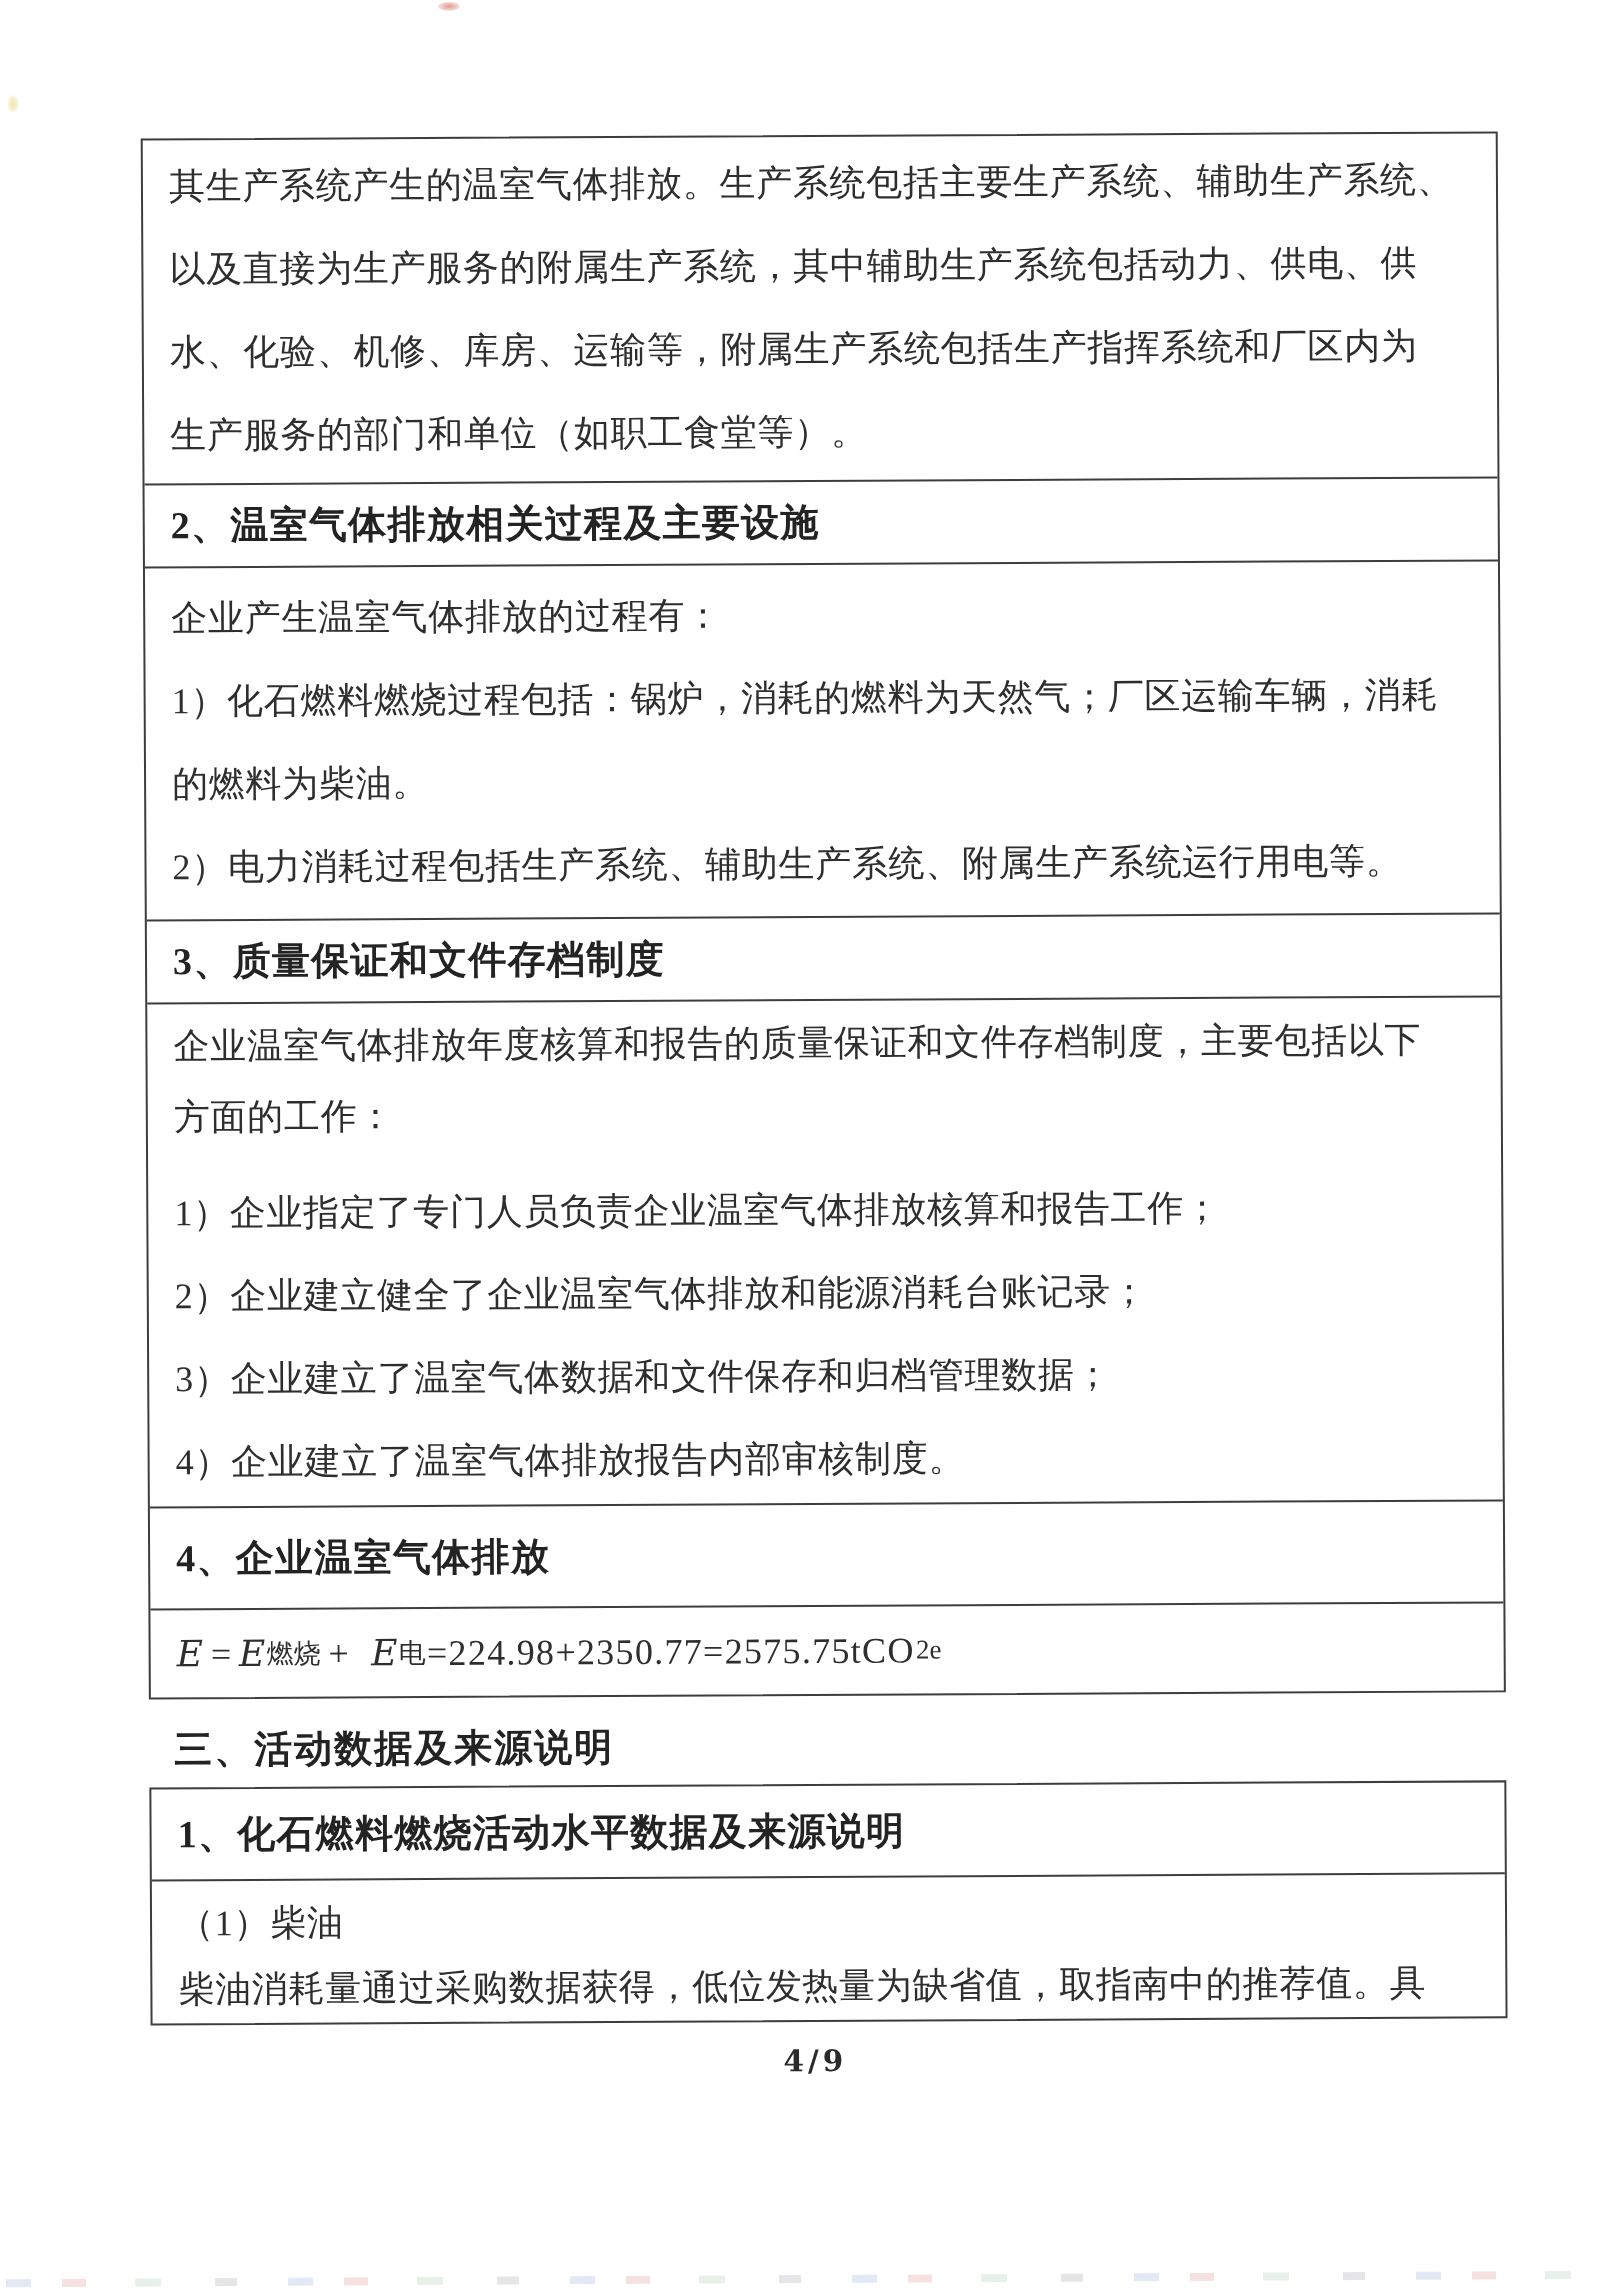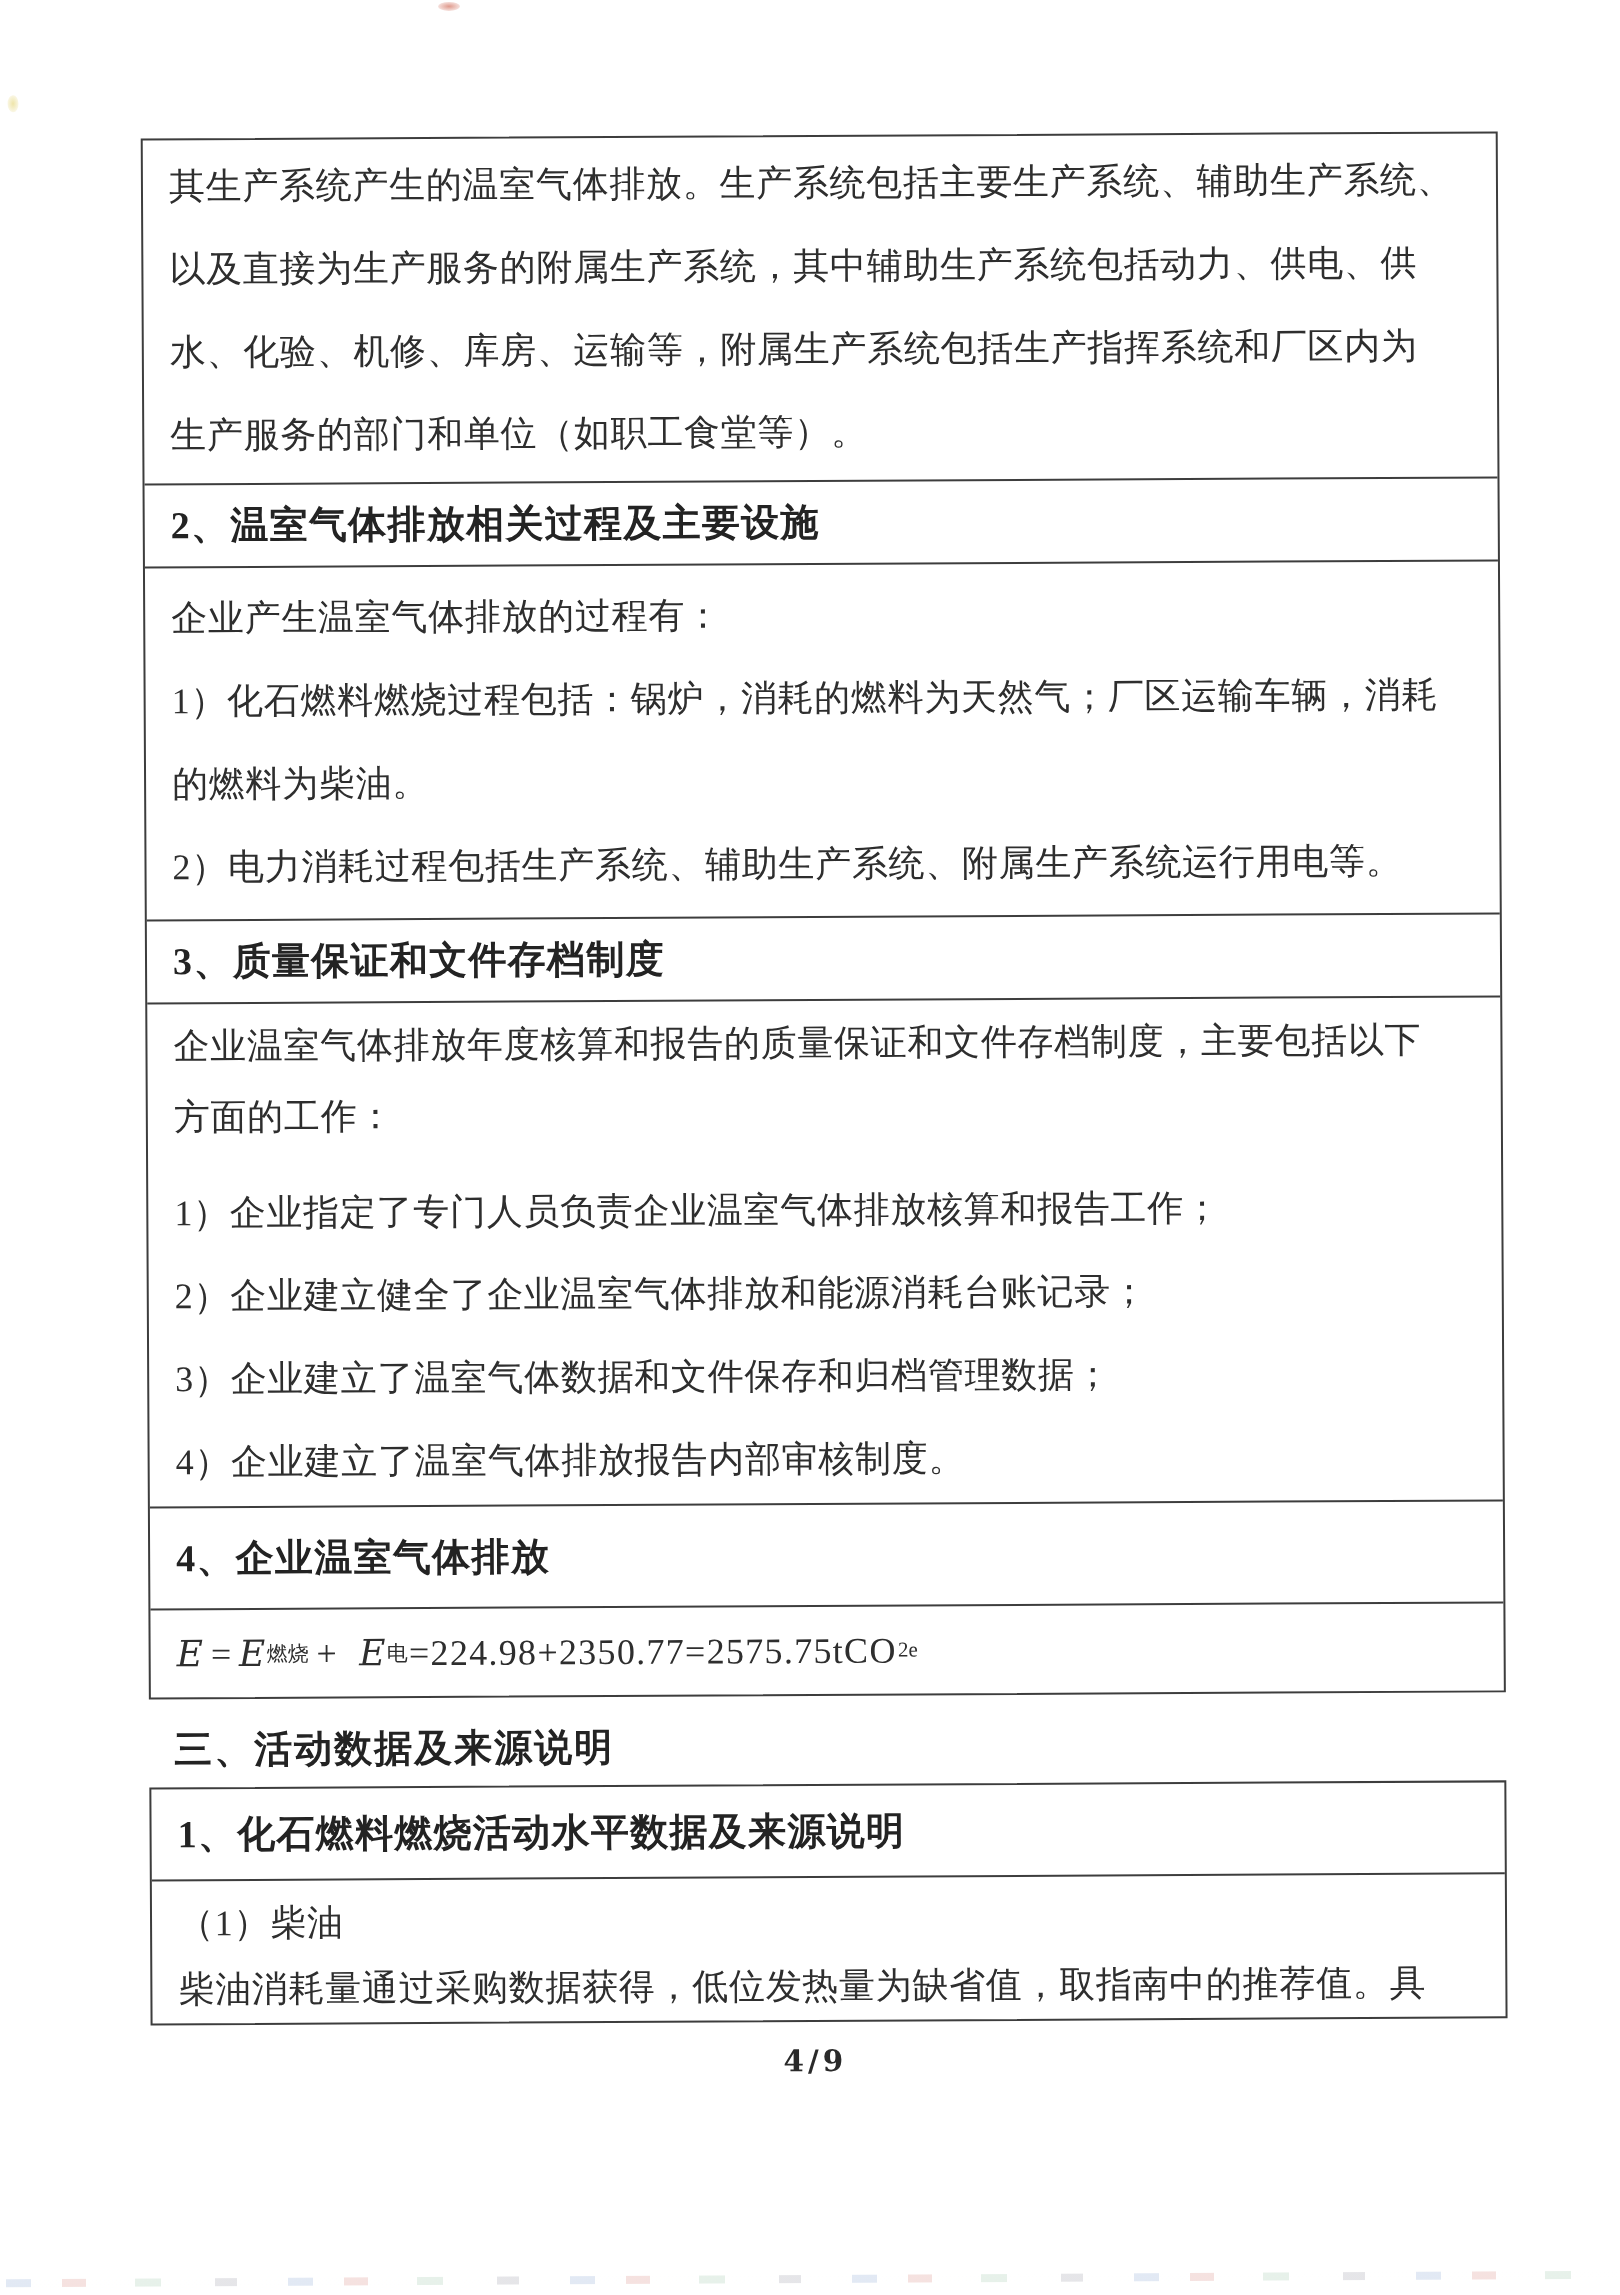--- a/index.html
+++ b/index.html
@@ -31,21 +31,21 @@
   .hdr2,.hdr3{height:85px;}
   .hdr4{height:104px;}
   .cell-b{height:351px;padding-top:9.2px;}
   .cell-b .tline{height:83px;line-height:83px;}
   .cell-c{height:502px;padding-top:6.6px;}
   .cell-c .intro .tline{height:71px;line-height:71px;}
   .cell-c .items{margin-top:19.7px;}
   .cell-c .items .tline{height:83px;line-height:83px;}
   .formula-row{height:87px;display:flex;align-items:center;font-size:36px;}
   .f-var{font-style:italic;font-family:"DejaVu Serif","Liberation Serif",serif;}
-  .f-sub{font-size:21px;vertical-align:-10.5px;letter-spacing:0;margin-left:1.3px;}
+  .f-sub{font-size:27px;vertical-align:-10.5px;letter-spacing:0;margin-left:1.3px;}
   .f-op{margin:0 7.9px;}
   .f-gap{margin-left:14.4px;}
   .f-num{letter-spacing:1.3px;margin-left:1.3px;}
   .sec-title{
     position:absolute;left:171px;top:1725px;height:42px;line-height:42px;
     font-size:38px;font-weight:600;letter-spacing:2px;color:#232323;
   }
   .hdr-t2{height:92px;border-top:none;border-bottom:2px solid #3d3d3d;}
   .cell-d{height:142px;padding-top:9.2px;}
   .cell-d .tline{height:66px;line-height:66px;}

